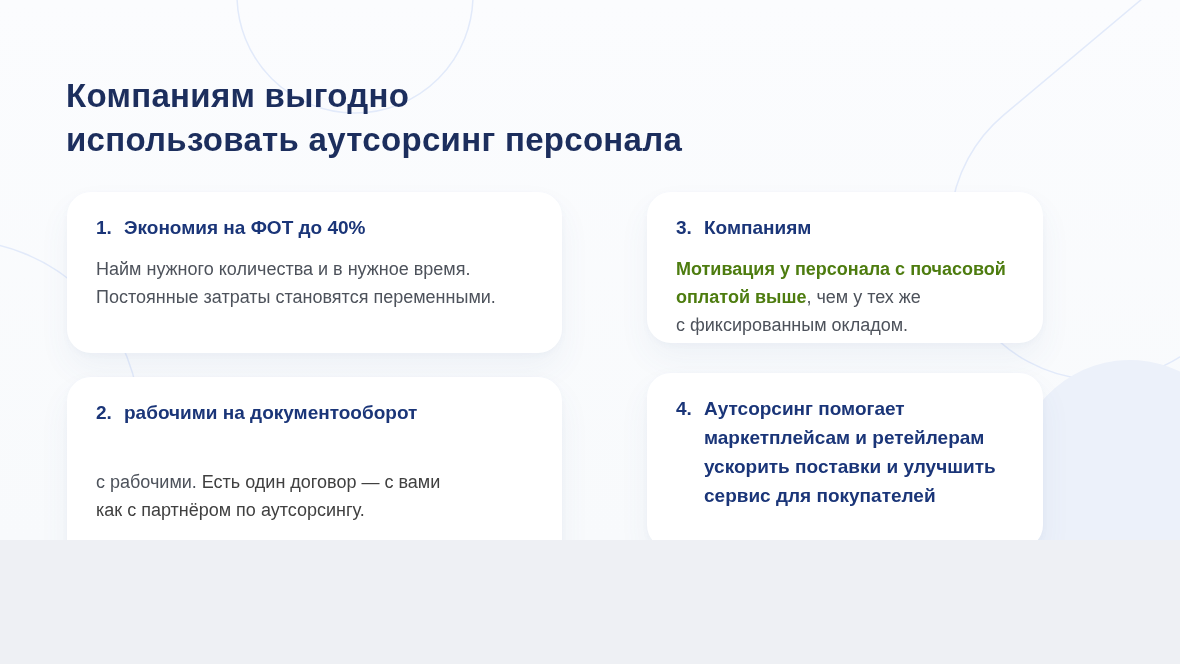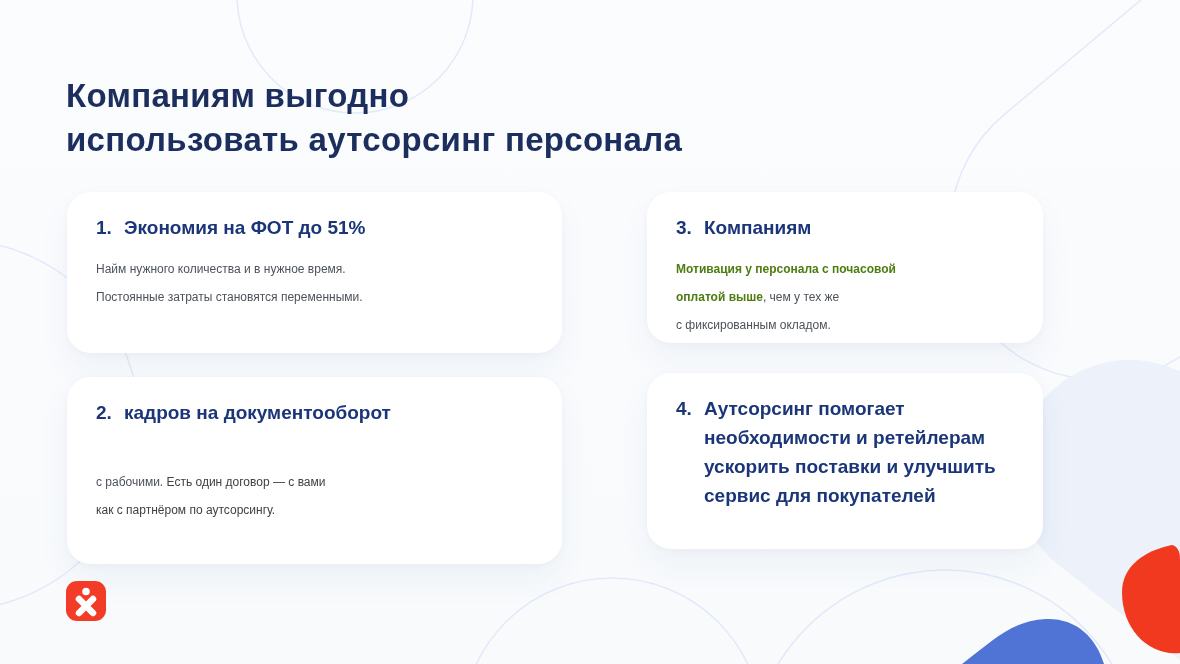--- a/index.html
+++ b/index.html
@@ -2,21 +2,21 @@
 <html><head>
 <meta charset="utf-8">
 <style>
   html,body{margin:0;padding:0;}
   body{
     font-family:"Liberation Sans", sans-serif;
     background:#eef0f4;
   }
   .slide{
     position:relative;
-    width:1180px;height:664px;
+    width:1180px;height:540px;
     margin:0 auto;
     background:linear-gradient(180deg,#fbfcfe 0%,#f8fafc 100%);
     overflow:hidden;
   }
   .decor{position:absolute;left:0;top:0;z-index:0;}
   .title{
     position:absolute;left:66px;top:74px;z-index:2;
     margin:0;
     font-size:33px;line-height:44px;font-weight:bold;
     color:#1c2e5d;letter-spacing:.3px;
@@ -35,21 +35,21 @@
   .c4{left:647px;top:373px;width:396px;height:176px;}
   .card-head{
     display:flex;
     color:#1a3578;font-weight:bold;
     font-size:19px;line-height:29px;
     margin:0 0 13px 0;
   }
   .num{min-width:28px;}
   .body{
     margin:0;
-    font-size:12px;line-height:28px;
+    font-size:18px;line-height:28px;
     color:#4d525b;
   }
   .accent{color:#404040;}
   .bold-dark{color:#4d7c0f;font-weight:bold;}
   .logo{
     position:absolute;left:66px;top:581px;z-index:2;
     width:40px;height:40px;border-radius:11px;
     background:#f23c27;
     display:flex;align-items:center;justify-content:center;
   }
@@ -71,52 +71,52 @@
     <path fill="#f1391f" d="M1172,545 C1143,551 1122,567 1122,592 C1122,629 1148,656 1180,653 L1180,559 C1180,551 1177,546 1172,545 Z"></path>
     <path fill="#5074d5" d="M962,664 C996,638 1012,621 1046,619 C1076,618 1096,637 1104,664 Z"></path>
   </svg>
 
   <h1 class="title"><span>Компаниям выгодно</span><br><span>использовать аутсорсинг персонала</span></h1>
 
   <section class="card c1">
     <div class="card-head">
       <span class="num">1.</span>
       <div>
-        <div>Экономия на ФОТ до 51%</div>
+        <div>Экономия на ФОТ до 40%</div>
       </div>
     </div>
     <p class="body"><span>Найм нужного количества и в нужное время.</span><br><span>Постоянные затраты становятся переменными.</span></p>
   </section>
 
   <section class="card c2">
     <div class="card-head">
       <span class="num">2.</span>
       <div>
-        <div>кадров на документооборот</div>
+        <div>рабочими на документооборот</div>
       </div>
     </div>
     <p class="body"><br><span>с рабочими. </span><span class="accent">Есть один договор — с вами</span><br><span class="accent">как с партнёром по аутсорсингу.</span></p>
   </section>
 
   <section class="card c3">
     <div class="card-head">
       <span class="num">3.</span>
       <div>
         <div>Компаниям</div>
       </div>
     </div>
     <p class="body"><span class="bold-dark">Мотивация у персонала с почасовой</span><br><span class="bold-dark">оплатой выше</span><span>, чем у тех же</span><br><span>с фиксированным окладом.</span></p>
   </section>
 
   <section class="card c4">
     <div class="card-head">
       <span class="num">4.</span>
       <div>
         <div>Аутсорсинг помогает</div>
-        <div>необходимости и ретейлерам</div>
+        <div>маркетплейсам и ретейлерам</div>
         <div>ускорить поставки и улучшить</div>
         <div>сервис для покупателей</div>
       </div>
     </div>
   </section>
 
   <div class="logo">
     <svg width="40" height="40" viewBox="0 0 40 40">
       <circle cx="20" cy="10.5" r="3.8" fill="#ffffff"></circle>
       <path d="M13 18 L27 32 M27 18 L13 32" stroke="#ffffff" stroke-width="6.5" stroke-linecap="round" fill="none"></path>

